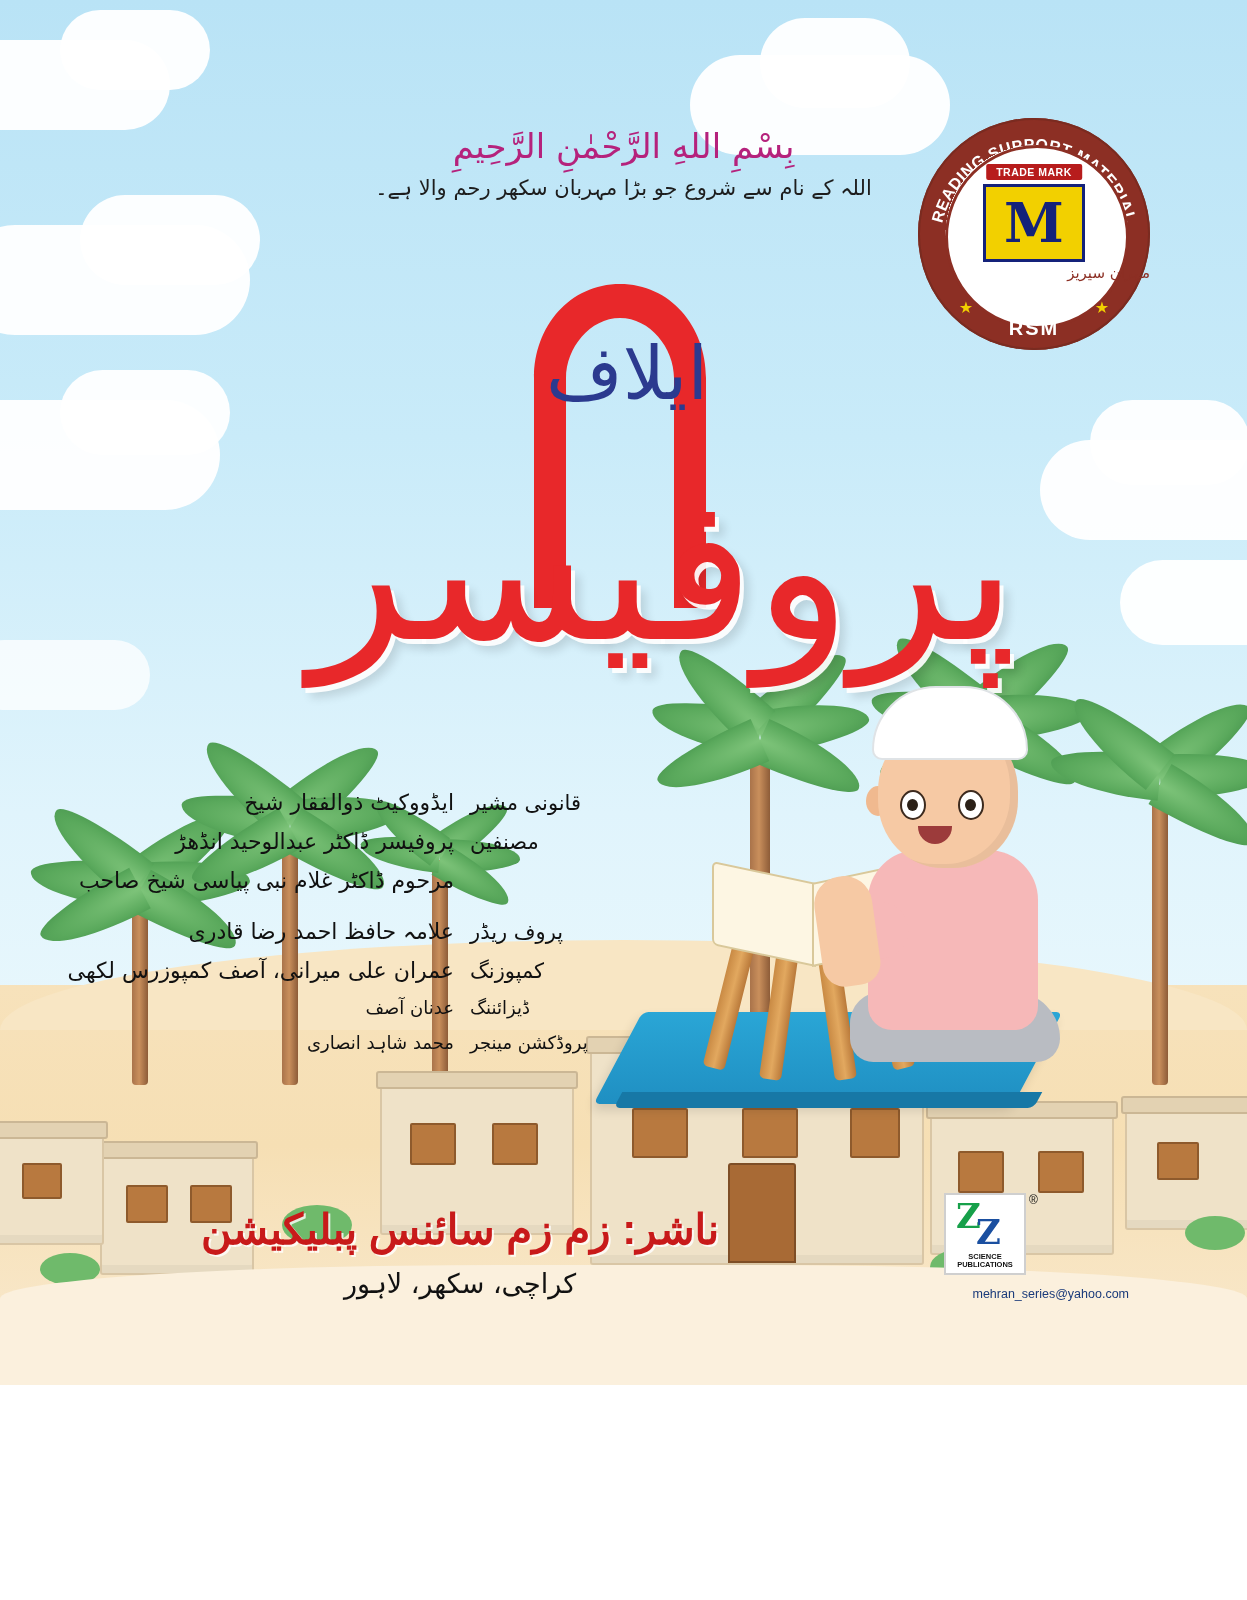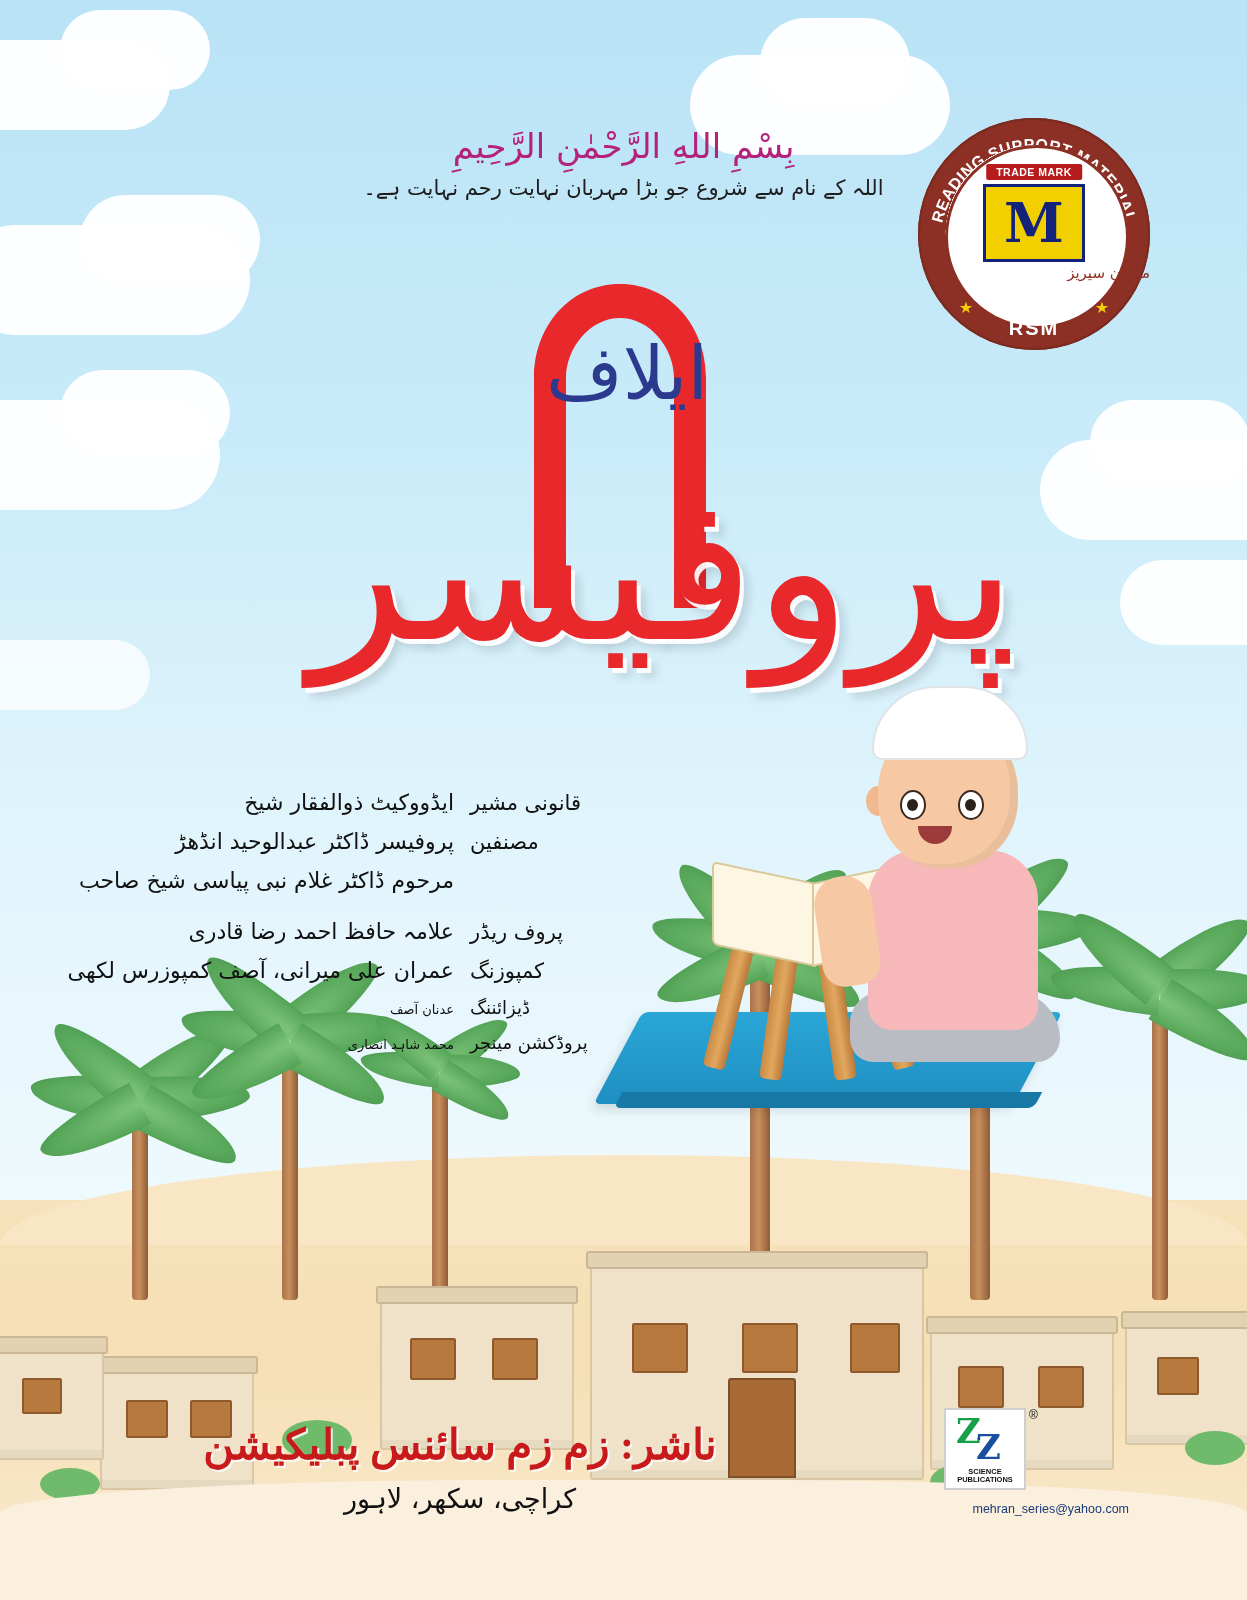--- a/index.html
+++ b/index.html
@@ -5,21 +5,21 @@
   html, body {
     margin: 0;
     padding: 0;
   }
   body {
     font-family: "Liberation Sans", sans-serif;
   }
   #cover {
     position: relative;
     width: 1247px;
-    height: 1600px;
+    height: 1385px;
     overflow: hidden;
     background: linear-gradient(to bottom, #bfe6f7 0%, #cdecf9 30%, #ddf2fb 55%, #eaf7fc 70%, #f3fbfe 78%);
   }
 
   
   .sky {
     position: absolute;
     left: 0; top: 0; right: 0;
     height: 1250px;
     background: linear-gradient(to bottom, #b9e3f6 0%, #c9ebf9 35%, #e0f4fc 65%, #f0fafd 100%);
@@ -333,21 +333,21 @@
     flex: 0 0 150px;
     text-align: left;
     font-size: 21px;
   }
   .credit-row .c-value {
     font-size: 22px;
     padding-right: 16px;
   }
   .credit-row.sub .c-value { font-size: 22px; }
   .credit-row.small .c-label { font-size: 18px; }
-  .credit-row.small .c-value { font-size: 13px; }
+  .credit-row.small .c-value { font-size: 18px; }
 
   
   .boy-scene { position: absolute; left: 600px; top: 640px; width: 560px; height: 500px; }
   .mat {
     position: absolute;
     left: 18px; top: 372px;
     width: 420px; height: 92px;
     background: linear-gradient(to bottom, #2aa6d6, #1f8fc2);
     transform: skewX(-28deg);
     border-radius: 6px;
@@ -465,21 +465,21 @@
   
   .publisher {
     position: absolute;
     left: 110px;
     bottom: 86px;
     width: 700px;
     text-align: center;
     direction: rtl;
   }
   .pub-name {
-    font-family: Liberation Serif, serif;
+    font-family: Liberation Sans, sans-serif;
     font-size: 42px;
     font-weight: bold;
     color: #c81a1a;
     text-shadow: 2px 2px 0 rgba(255,255,255,.8);
     white-space: nowrap;
   }
   .pub-cities {
     margin-top: 14px;
     font-family: "DejaVu Sans", sans-serif;
     font-size: 27px;
@@ -683,21 +683,21 @@
 
   <div class="bush" style="left:282px; bottom:140px; width:70px; height:40px;"></div>
   <div class="bush" style="left:930px; bottom:100px; width:64px; height:36px;"></div>
   <div class="bush" style="left:1185px; bottom:135px; width:60px; height:34px;"></div>
   <div class="bush" style="left:40px; bottom:100px; width:60px; height:32px;"></div>
 
   <div class="ground-strip"></div>
 
   <div class="bismillah">
     <div class="line1">بِسْمِ اللهِ الرَّحْمٰنِ الرَّحِيمِ</div>
-    <div class="line2">اللہ کے نام سے شروع جو بڑا مہربان نہایت رحم نہایت ہے۔</div>
+    <div class="line2">اللہ کے نام سے شروع جو بڑا مہربان سکھر رحم والا ہے۔</div>
   </div>
 
   <div class="rsm">
     <div class="rsm-ring"></div>
     <svg class="rsm-arc-text" viewBox="0 0 232 232">
       <defs>
         <path id="arcpath" d="M 22,126 A 94,94 0 1 1 210,126"></path>
       </defs>
       <text font-size="16" font-weight="bold" fill="#ffffff" font-family="Liberation Sans, sans-serif">
         <textPath href="#arcpath" startOffset="50%" text-anchor="middle" id="arc-label">READING SUPPORT MATERIAL</textPath>

